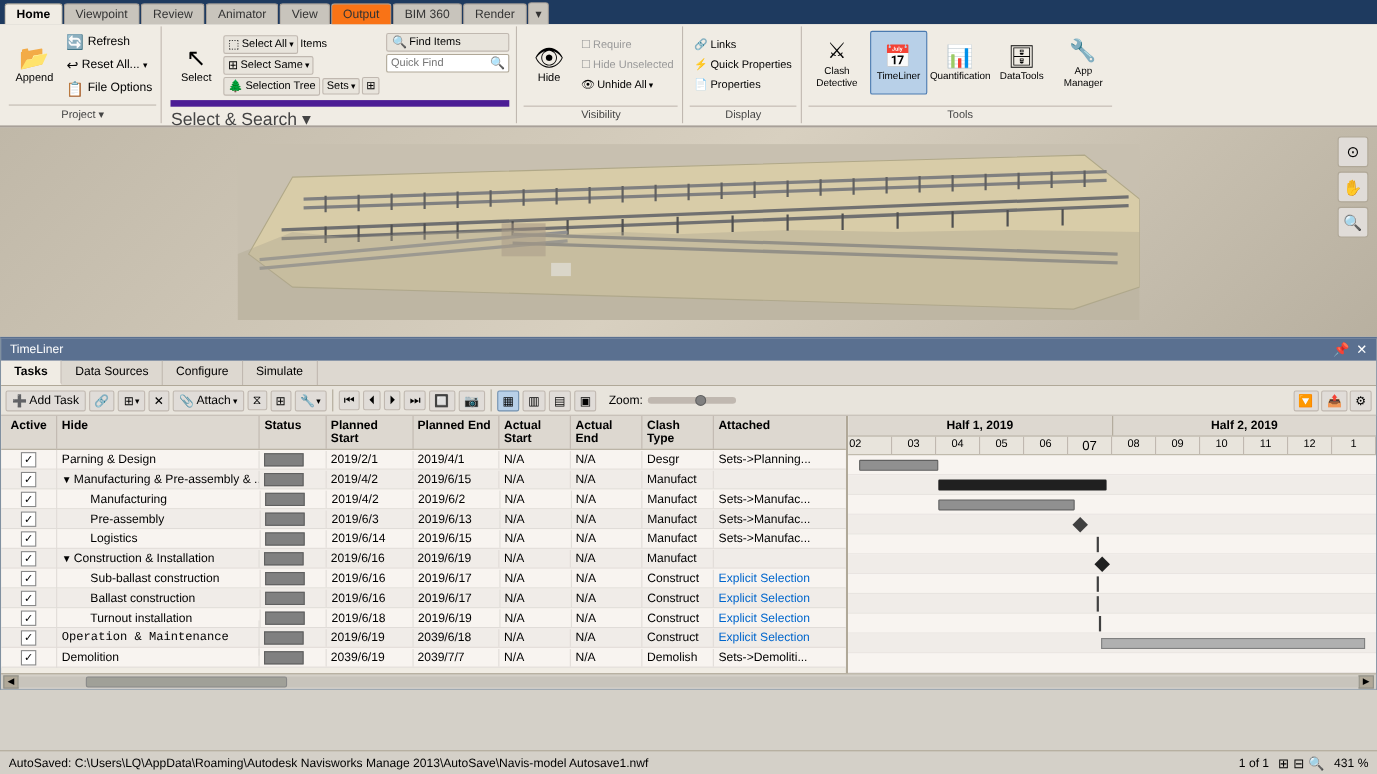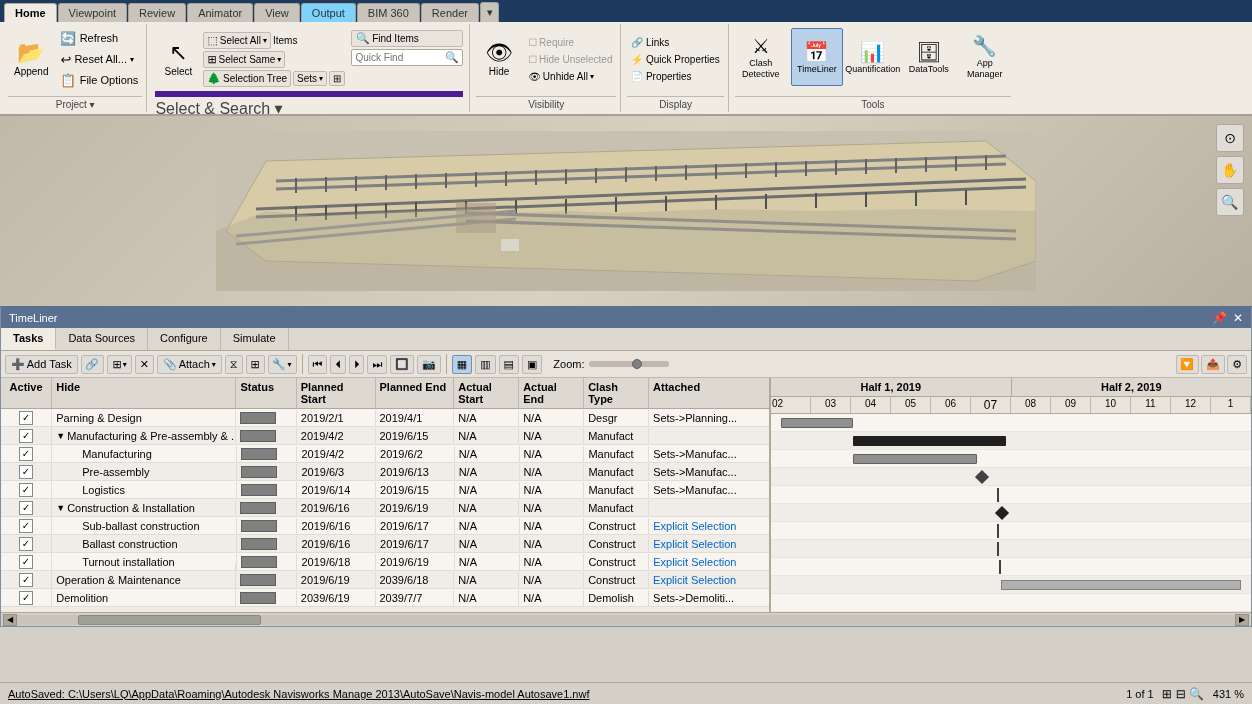--- a/index.html
+++ b/index.html
@@ -7,21 +7,21 @@
   </style>
 </head>
 <body>
 
 <div style="background:#1e3a5f; height:22px; display:flex; align-items:flex-end; padding:0 4px; gap:1px;">
   <div style="background:#f0ece4; padding:3px 10px; font-size:11px; cursor:pointer; border-radius:3px 3px 0 0; border:1px solid #b0a898; border-bottom:none; font-weight:bold;">Home</div>
   <div style="background:#c8c4bc; padding:3px 10px; font-size:11px; cursor:pointer; border-radius:3px 3px 0 0; border:1px solid #a8a098; border-bottom:none; color:#333;">Viewpoint</div>
   <div style="background:#c8c4bc; padding:3px 10px; font-size:11px; cursor:pointer; border-radius:3px 3px 0 0; border:1px solid #a8a098; border-bottom:none; color:#333;">Review</div>
   <div style="background:#c8c4bc; padding:3px 10px; font-size:11px; cursor:pointer; border-radius:3px 3px 0 0; border:1px solid #a8a098; border-bottom:none; color:#333;">Animator</div>
   <div style="background:#c8c4bc; padding:3px 10px; font-size:11px; cursor:pointer; border-radius:3px 3px 0 0; border:1px solid #a8a098; border-bottom:none; color:#333;">View</div>
-  <div style="background:#7dd3fc; padding:3px 10px; font-size:11px; cursor:pointer; border-radius:3px 3px 0 0; border:1px solid #a8a098; border-bottom:none; color:#333;">Output</div>
+  <div style="background:#f97316; padding:3px 10px; font-size:11px; cursor:pointer; border-radius:3px 3px 0 0; border:1px solid #a8a098; border-bottom:none; color:#333;">Output</div>
   <div style="background:#c8c4bc; padding:3px 10px; font-size:11px; cursor:pointer; border-radius:3px 3px 0 0; border:1px solid #a8a098; border-bottom:none; color:#333;">BIM 360</div>
   <div style="background:#c8c4bc; padding:3px 10px; font-size:11px; cursor:pointer; border-radius:3px 3px 0 0; border:1px solid #a8a098; border-bottom:none; color:#333;">Render</div>
   <div style="background:#c8c4bc; padding:3px 6px; font-size:11px; cursor:pointer; border-radius:3px 3px 0 0; border:1px solid #a8a098; border-bottom:none; color:#333;">▾</div>
 </div>
 
 <div style="background:#f0ece4; border-bottom:2px solid #a8a098; display:flex; height:94px; padding:2px 4px; gap:2px;">
 
   <div style="display:flex; flex-direction:column; border-right:1px solid #c0b8b0; padding:2px 4px; gap:1px;">
     <div style="display:flex; gap:2px; flex:1; align-items:flex-start; padding-top:2px;">
       <div style="display:flex; flex-direction:column; align-items:center; padding:3px 5px; cursor:pointer; border:1px solid transparent; border-radius:2px; min-width:46px; height:62px; justify-content:center;">
@@ -481,21 +481,21 @@
     <div style="width:85px; padding:2px 4px; border-right:1px solid #e0dcd8; overflow:hidden; text-overflow:ellipsis; white-space:nowrap;">2019/6/19</div>
     <div style="width:70px; padding:2px 4px; border-right:1px solid #e0dcd8; overflow:hidden; text-overflow:ellipsis; white-space:nowrap;">N/A</div>
     <div style="width:70px; padding:2px 4px; border-right:1px solid #e0dcd8; overflow:hidden; text-overflow:ellipsis; white-space:nowrap;">N/A</div>
     <div style="width:70px; padding:2px 4px; border-right:1px solid #e0dcd8; overflow:hidden; text-overflow:ellipsis; white-space:nowrap;">Construct</div>
     <div style="width:130px; padding:2px 4px; overflow:hidden; text-overflow:ellipsis; white-space:nowrap; color:#0066cc;">Explicit Selection</div>
   </div>
           <div style="display: flex; border-bottom: 1px solid rgb(224, 220, 216); font-size: 11px; align-items: center; height: 18px; background: rgb(240, 236, 232); cursor: pointer;">
     <div style="width:55px; padding:2px 4px; border-right:1px solid #e0dcd8; text-align:center; display:flex; align-items:center; justify-content:center;">
       <div style="width:14px; height:14px; border:1px solid #888; background:white; display:inline-flex; align-items:center; justify-content:center; font-size:10px;">✓</div>
     </div>
-    <div style="width:200px; padding:10px 4px; border-right:1px solid #e0dcd8; overflow:hidden; text-overflow:ellipsis; white-space:nowrap; padding-left:4px; display:flex; align-items:center; gap:2px;">
+    <div style="width:200px; padding:10px 4px; border-right:1px solid #e0dcd8; overflow:hidden; text-overflow:ellipsis; white-space:nowrap; padding-left:4px; display:flex; align-items:center; gap:2px;font-family:Liberation Mono, monospace;">
 
       <span>Operation &amp; Maintenance</span>
     </div>
     <div style="width:65px; padding:2px 4px; border-right:1px solid #e0dcd8; display:flex; align-items:center;">
       <div style="width:36px; height:12px; background:#808080; border:1px solid #606060;"></div>
     </div>
     <div style="width:85px; padding:2px 4px; border-right:1px solid #e0dcd8; overflow:hidden; text-overflow:ellipsis; white-space:nowrap;">2019/6/19</div>
     <div style="width:85px; padding:2px 4px; border-right:1px solid #e0dcd8; overflow:hidden; text-overflow:ellipsis; white-space:nowrap;">2039/6/18</div>
     <div style="width:70px; padding:2px 4px; border-right:1px solid #e0dcd8; overflow:hidden; text-overflow:ellipsis; white-space:nowrap;">N/A</div>
     <div style="width:70px; padding:2px 4px; border-right:1px solid #e0dcd8; overflow:hidden; text-overflow:ellipsis; white-space:nowrap;">N/A</div>
@@ -584,21 +584,21 @@
   <div style="height:14px; background:#d4d0c8; border-top:1px solid #b0a898; display:flex; align-items:center; padding:0 2px;">
     <div style="width:14px; height:12px; background:#b0a898; border:1px solid #909088; cursor:pointer; display:flex; align-items:center; justify-content:center; font-size:8px;">◀</div>
     <div style="flex:1; height:10px; background:#c8c4bc; position:relative; cursor:pointer;">
       <div style="position:absolute; left:5%; height:10px; width:15%; background:#a0a098; border:1px solid #888; border-radius:2px; cursor:pointer;"></div>
     </div>
     <div style="width:14px; height:12px; background:#b0a898; border:1px solid #909088; cursor:pointer; display:flex; align-items:center; justify-content:center; font-size:8px;">▶</div>
   </div>
 </div>
 
 <div style="background:#d4d0c8; border-top:1px solid #b0a898; height:22px; display:flex; align-items:center; padding:0 8px; font-size:11px; position:fixed; bottom:0; width:1252px;">
-  <span style="flex:1; overflow:hidden; text-overflow:ellipsis; white-space:nowrap;text-decoration:underline;">AutoSaved: C:\Users\LQ\AppData\Roaming\Autodesk Navisworks Manage 2013\AutoSave\Navis-model Autosave1.nwf</span>
+  <span style="flex:1; overflow:hidden; text-overflow:ellipsis; white-space:nowrap;">AutoSaved: C:\Users\LQ\AppData\Roaming\Autodesk Navisworks Manage 2013\AutoSave\Navis-model Autosave1.nwf</span>
   <div style="display:flex; align-items:center; gap:8px; margin-left:auto;">
     <span>1 of 1</span>
     <div style="display:flex; gap:4px;">
       <span style="cursor:pointer; font-size:12px;">⊞</span>
       <span style="cursor:pointer; font-size:12px;">⊟</span>
       <span style="cursor:pointer; font-size:12px;">🔍</span>
     </div>
     <span>431 %</span>
   </div>
 </div>

